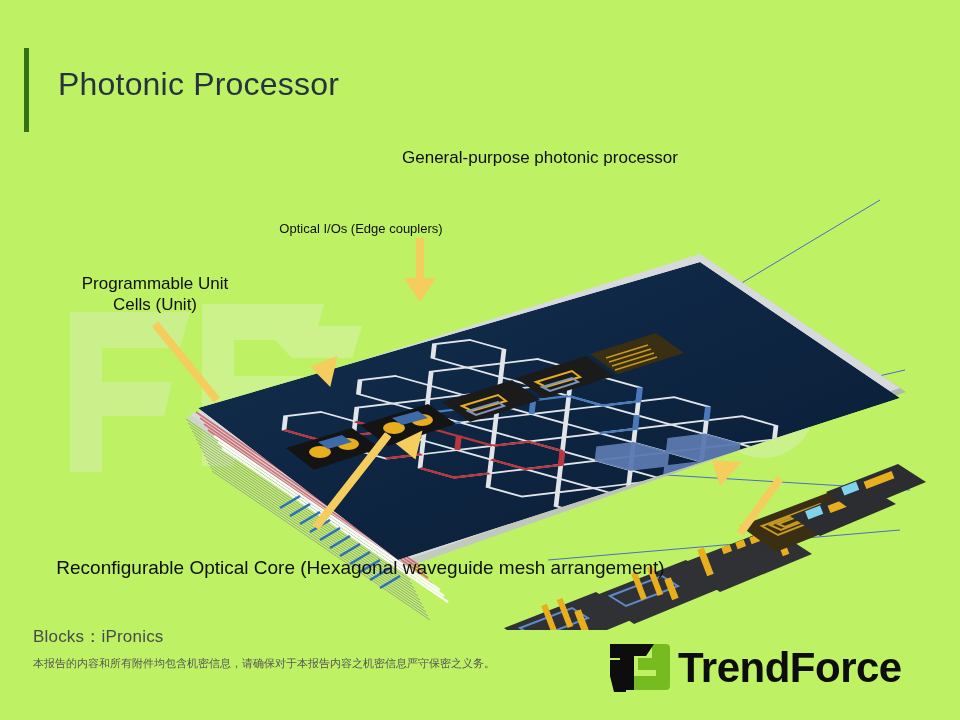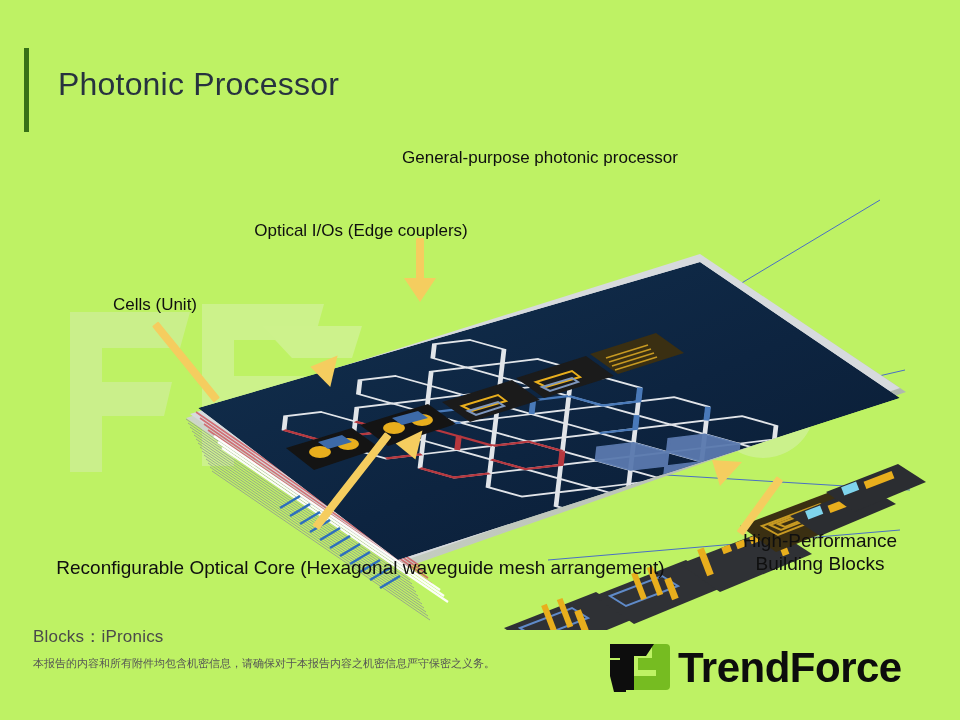--- a/index.html
+++ b/index.html
@@ -57,21 +57,21 @@
     line-height: 1.22;
   }
   .lbl-general {
     left: 380px; top: 148px;
     width: 320px;
     font-size: 17px;
   }
   .lbl-optical {
     left: 196px; top: 221px;
     width: 330px;
-    font-size: 17px;
+    font-size: 13px;
   }
   .lbl-puc {
     left: 30px; top: 274px;
     width: 250px;
     font-size: 17px;
   }
   .lbl-core {
     left: 48px; top: 556px;
     width: 625px;
     font-size: 19px;
@@ -485,30 +485,26 @@
           <rect x="756" y="342" width="8" height="68" rx="1" transform="rotate(36 760 376)"></rect>
           <polygon points="712,330 742,332 720,356"></polygon>
         </g>
       </g>
     </svg>
   </div>
 
   <div class="label lbl-general">General-purpose  photonic processor</div>
   <div class="label lbl-optical">Optical I/Os (Edge couplers)</div>
   <div class="label lbl-puc">
-    <br>
+    <span>Programmable Unit</span><br>
     <span>Cells (Unit)</span>
   </div>
   <div class="label lbl-core">
     <span>Reconfigurable Optical Core (Hexagonal waveguide mesh</span>
     <span>arrangement)</span>
-  </div>
-  <div class="label lbl-blocks">
-    <span>High-Performance</span><br>
-    <span>Building Blocks</span>
   </div>
 
   <div class="source">Blocks：iPronics</div>
   <div class="disclaimer">
     <div>本报告的内容和所有附件均包含机密信息，请确保对于本报告内容之机密信息严守保密之义务。</div>
   </div>
 
   <div class="logo">
     <svg class="logo-mark" viewBox="0 0 62 52">
       <path d="M44 2 L58 2 A4 4 0 0 1 62 6 L62 44 A4 4 0 0 1 58 48 L26 48 L26 34 L48 34 L48 28 L30 28 L30 16 L44 16 Z" fill="#76bc21"></path>

